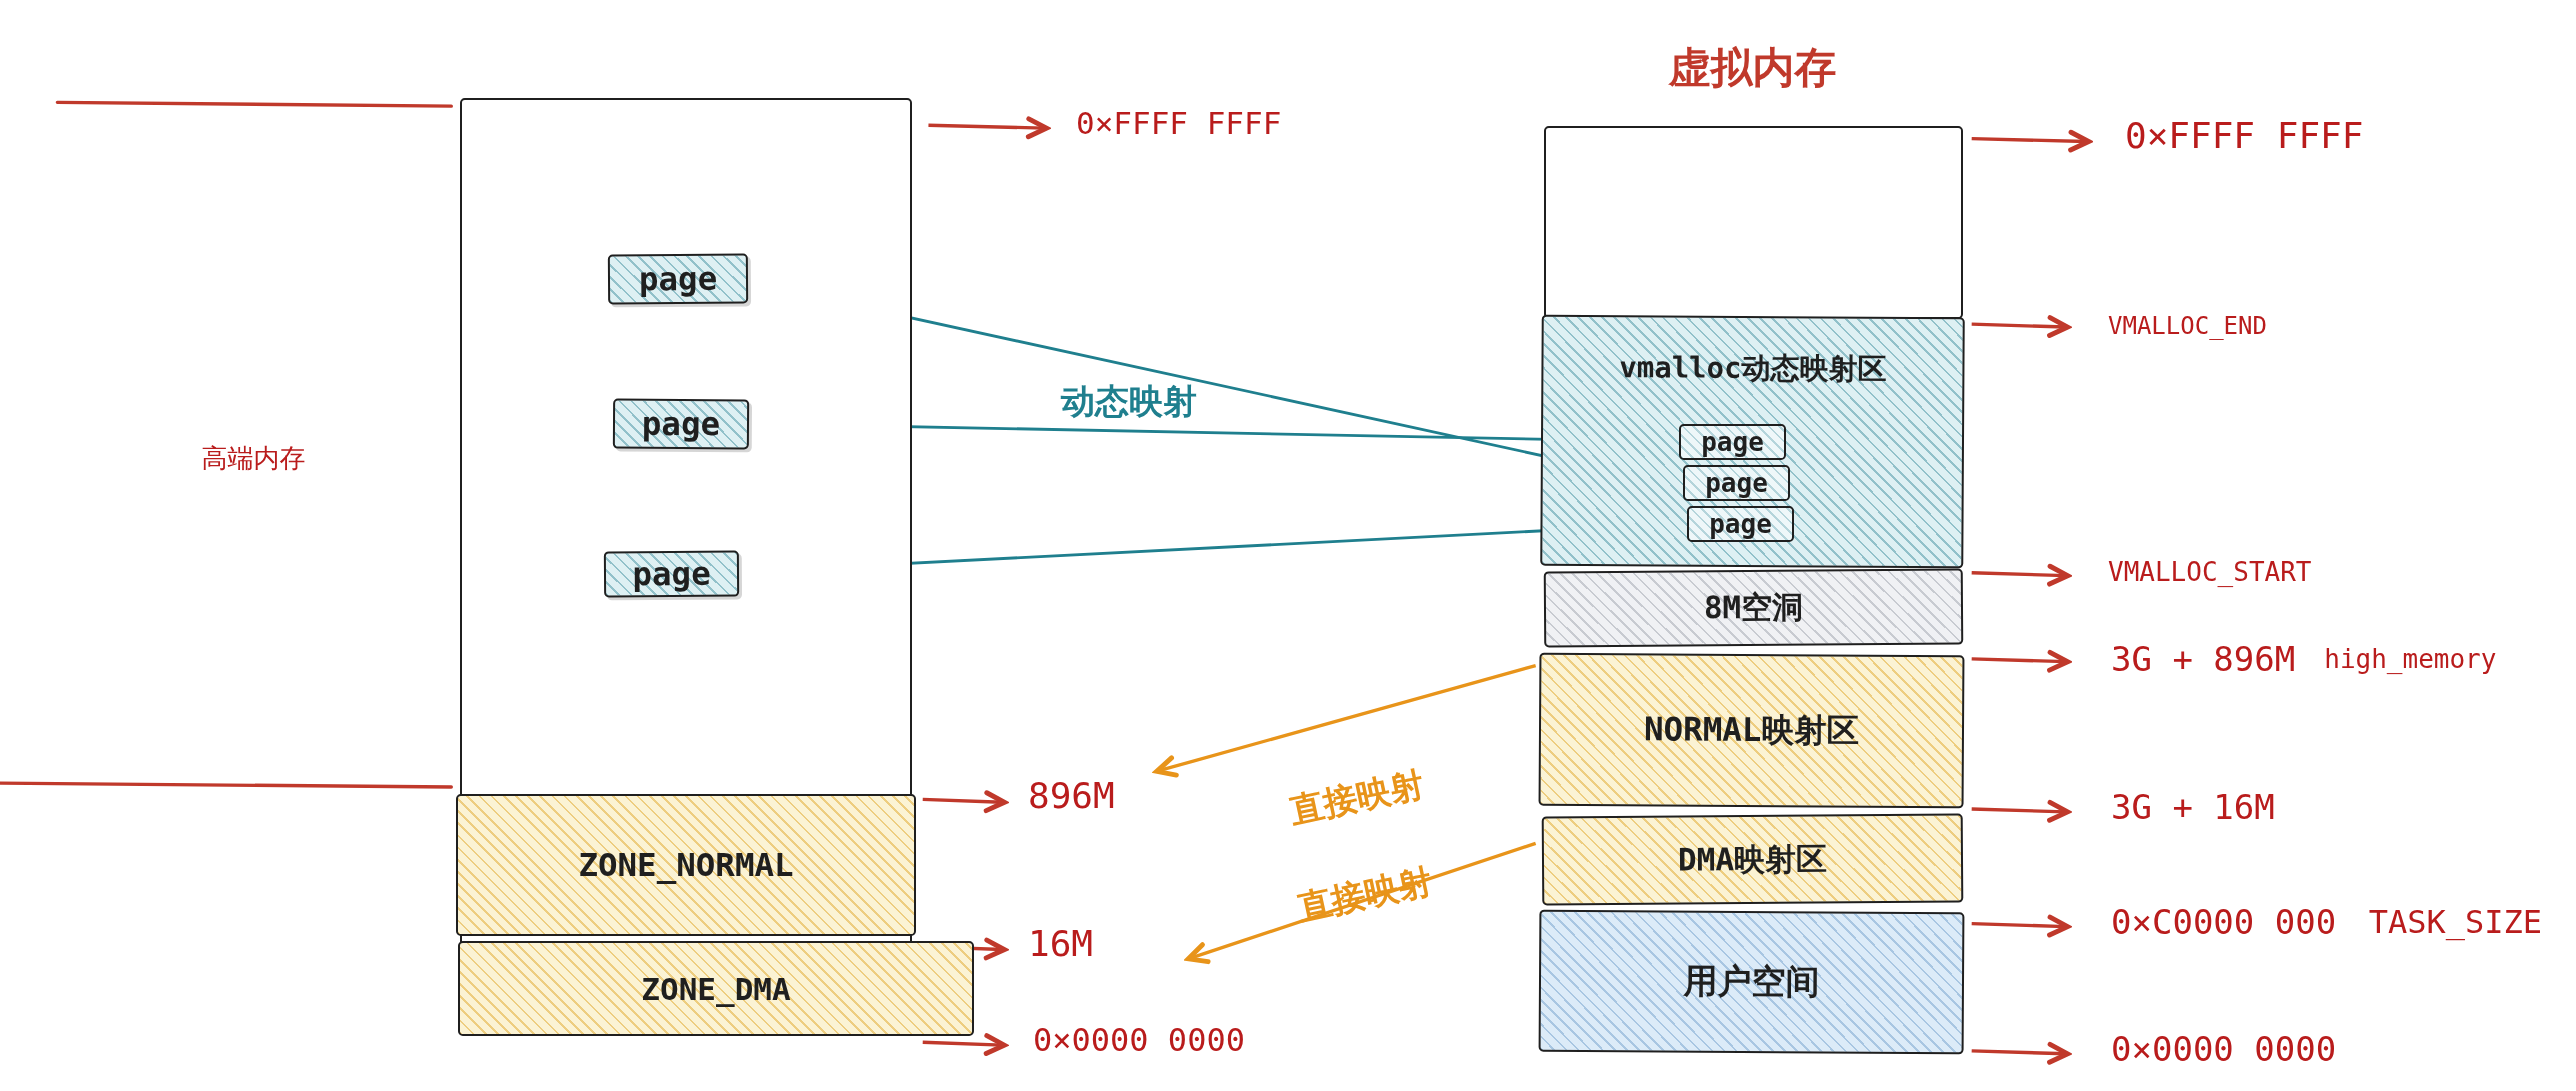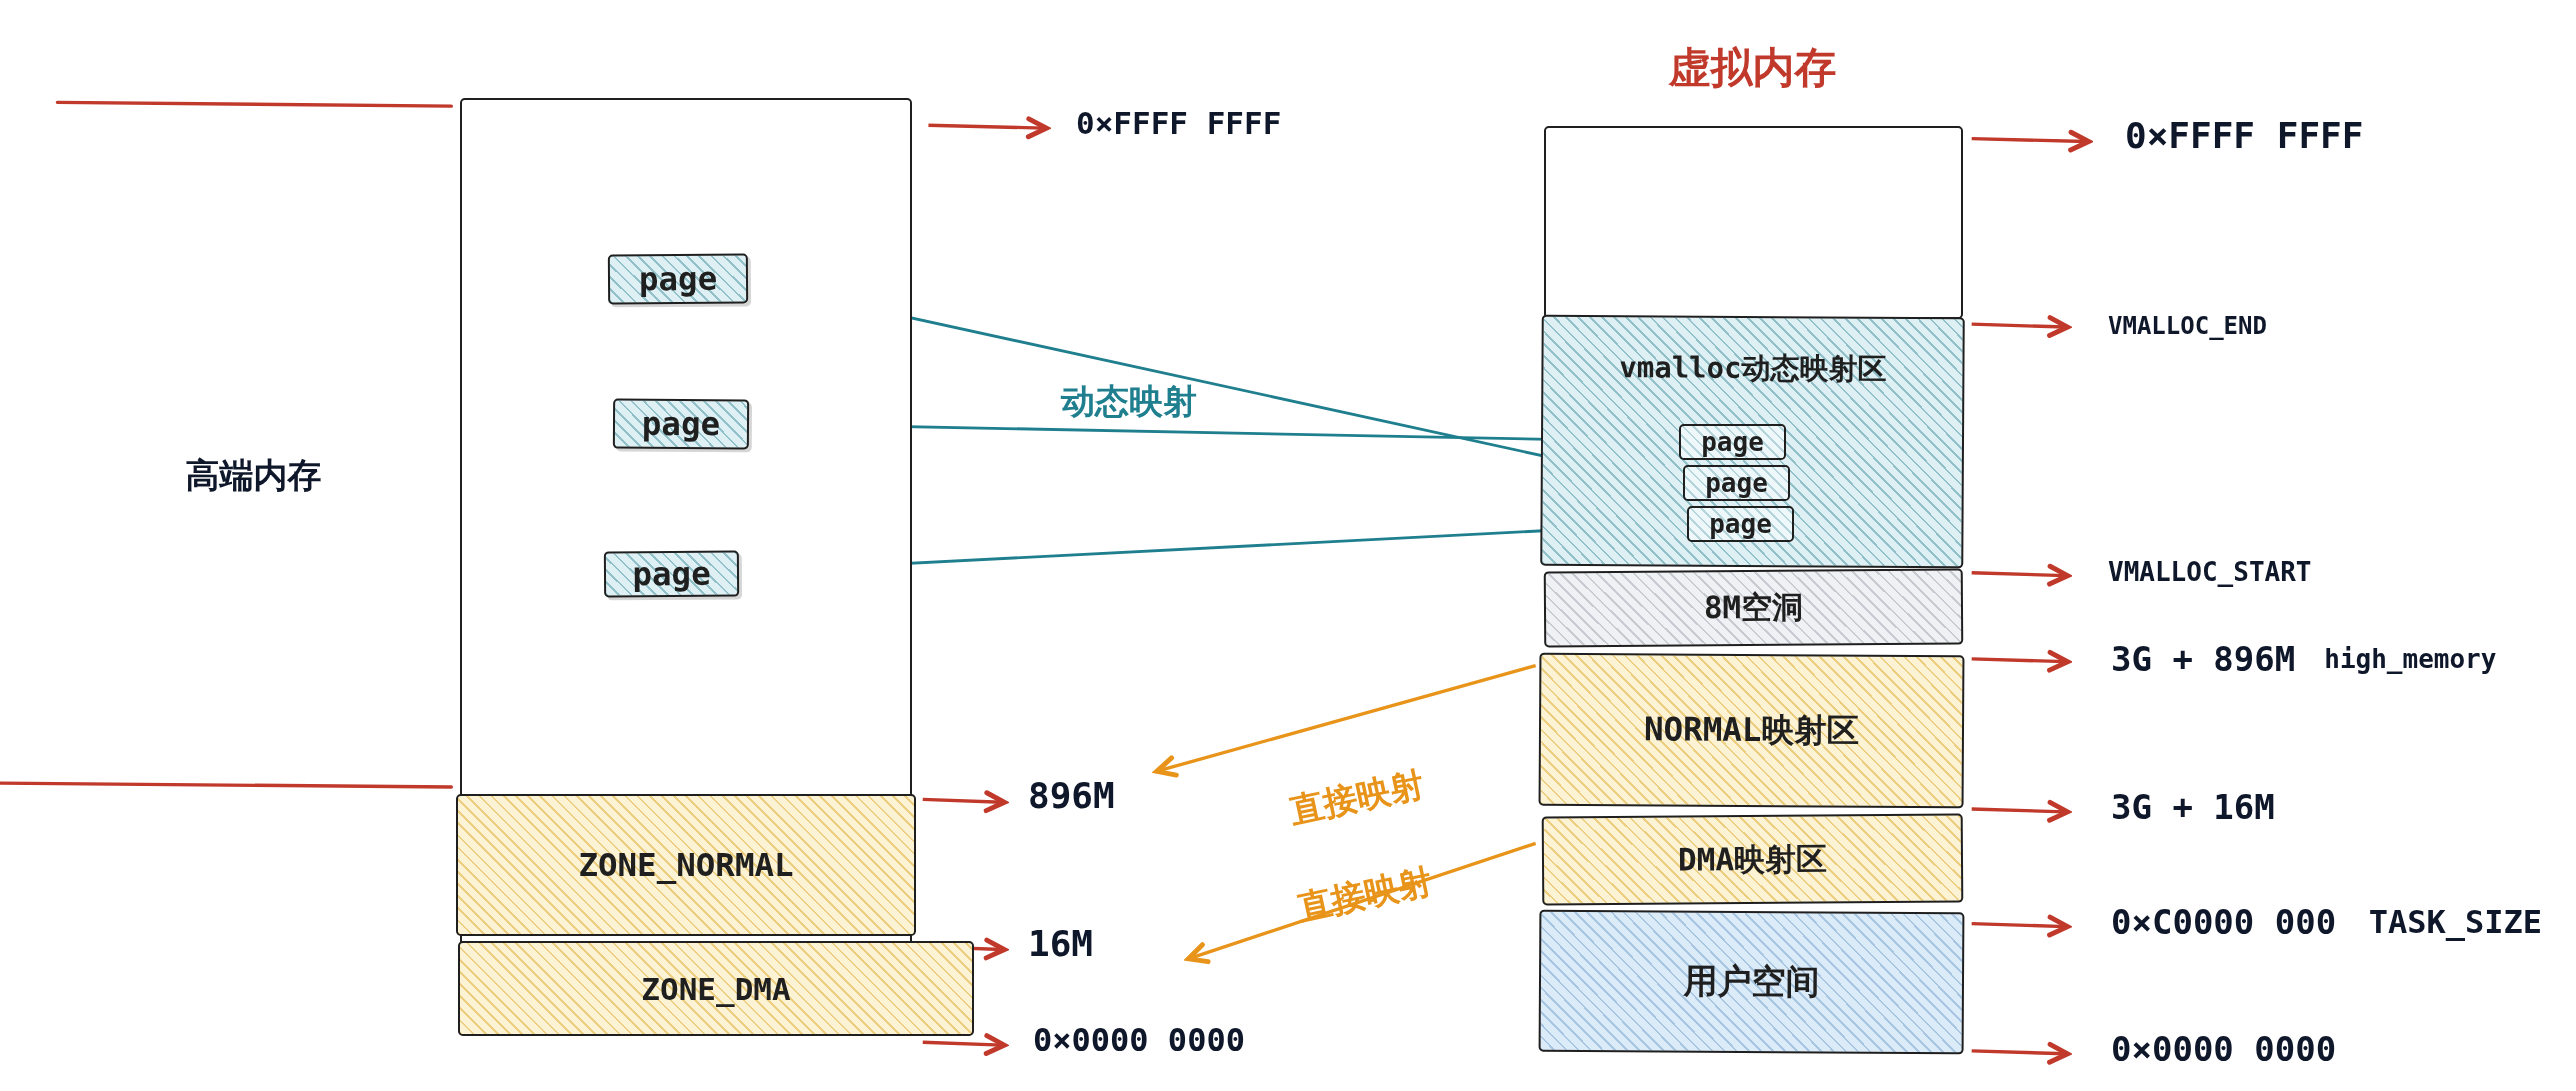--- a/index.html
+++ b/index.html
@@ -50,21 +50,21 @@
   .zone-label {
     color: #1f1f1f;
     font-family: "DejaVu Sans Mono", "DejaVu Sans", monospace;
     font-weight: 600;
   }
   .section-label {
     color: #1f1f1f;
     font-family: "DejaVu Sans Mono", "DejaVu Sans", monospace;
     font-weight: 600;
   }
-  .red-label { color: #0f172a; font-weight: bold; }
+  .red-label { color: #b91c1c; font-weight: normal; }
   .teal-label { color: #1f7f8e; font-weight: bold; }
   .orange-label { color: #e8941a; font-weight: bold; }
 
   .tilt-l { transform: rotate(-0.4deg); }
   .tilt-r { transform: rotate(0.35deg); }
 
   .page-box {
     box-shadow: 2.9px 2.9px 0 rgba(30,30,30,0.18);
   }
   .marker-row { display: flex; align-items: center; }
@@ -107,21 +107,21 @@
     <line x1="788" y1="443" x2="1748" y2="462" stroke="#1f7f8e" stroke-width="3" marker-end="url(#mh-teal)"></line>
     <line x1="778" y1="598" x2="1752" y2="548" stroke="#1f7f8e" stroke-width="3" marker-end="url(#mh-teal)"></line>
 
     <line x1="1606" y1="696" x2="1212" y2="806" stroke="#e8941a" stroke-width="3.5" marker-end="url(#mh-orange)"></line>
     <line x1="1606" y1="882" x2="1245" y2="1002" stroke="#e8941a" stroke-width="3.5" marker-end="url(#mh-orange)"></line>
   </svg>
 
   <div class="abs title" style="left:1541px; top:40px; width:423px; font-size:42px;">虚拟内存</div>
 
   <div class="abs" style="left:67px; top:432px; width:373px; text-align:center;">
-    <div class="red-label" style="font-size:34px; margin-top:21px;">高端内存</div>
+    <div class="red-label" style="font-size:26px; margin-top:9px;">高端内存</div>
   </div>
 
   <div class="box" style="left:460px; top:98px; width:452px; height:937px;"></div>
 
   <div class="box hatch-teal page-box flexc tilt-l" style="left:608px; top:254px; width:140px; height:50px; border-width:2.4px;">
     <span class="zone-label" style="font-size:32.5px;">page</span>
   </div>
   <div class="box hatch-teal page-box flexc tilt-r" style="left:613px; top:399px; width:136px; height:50px; border-width:2.4px;">
     <span class="zone-label" style="font-size:32.5px;">page</span>
   </div>

